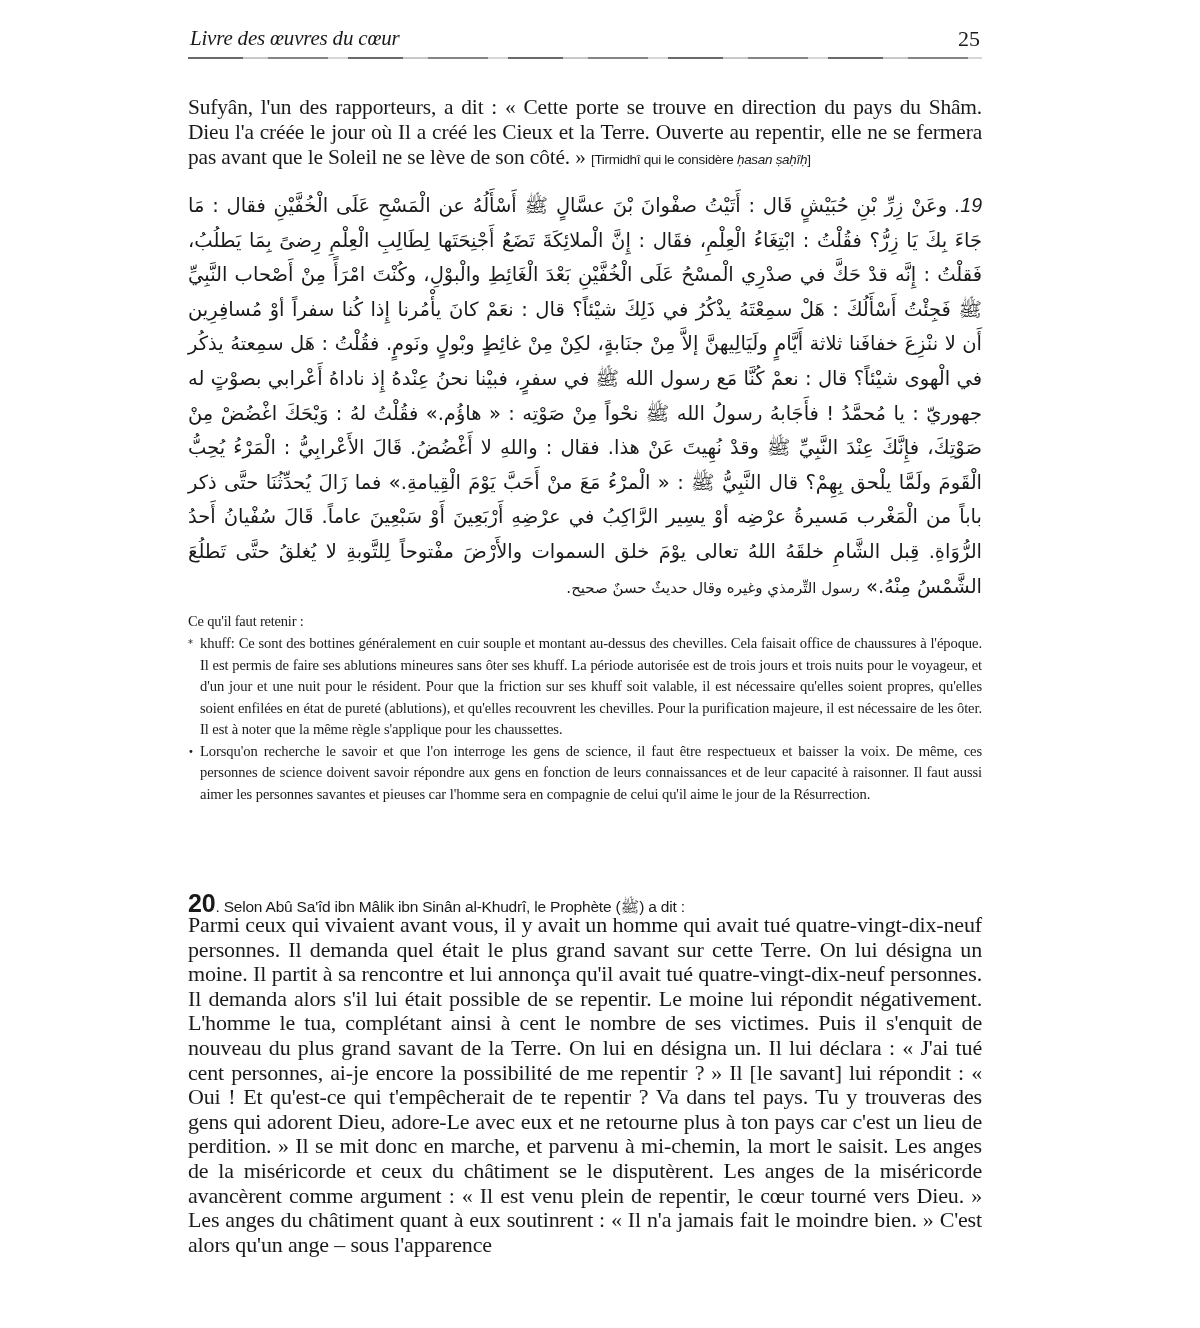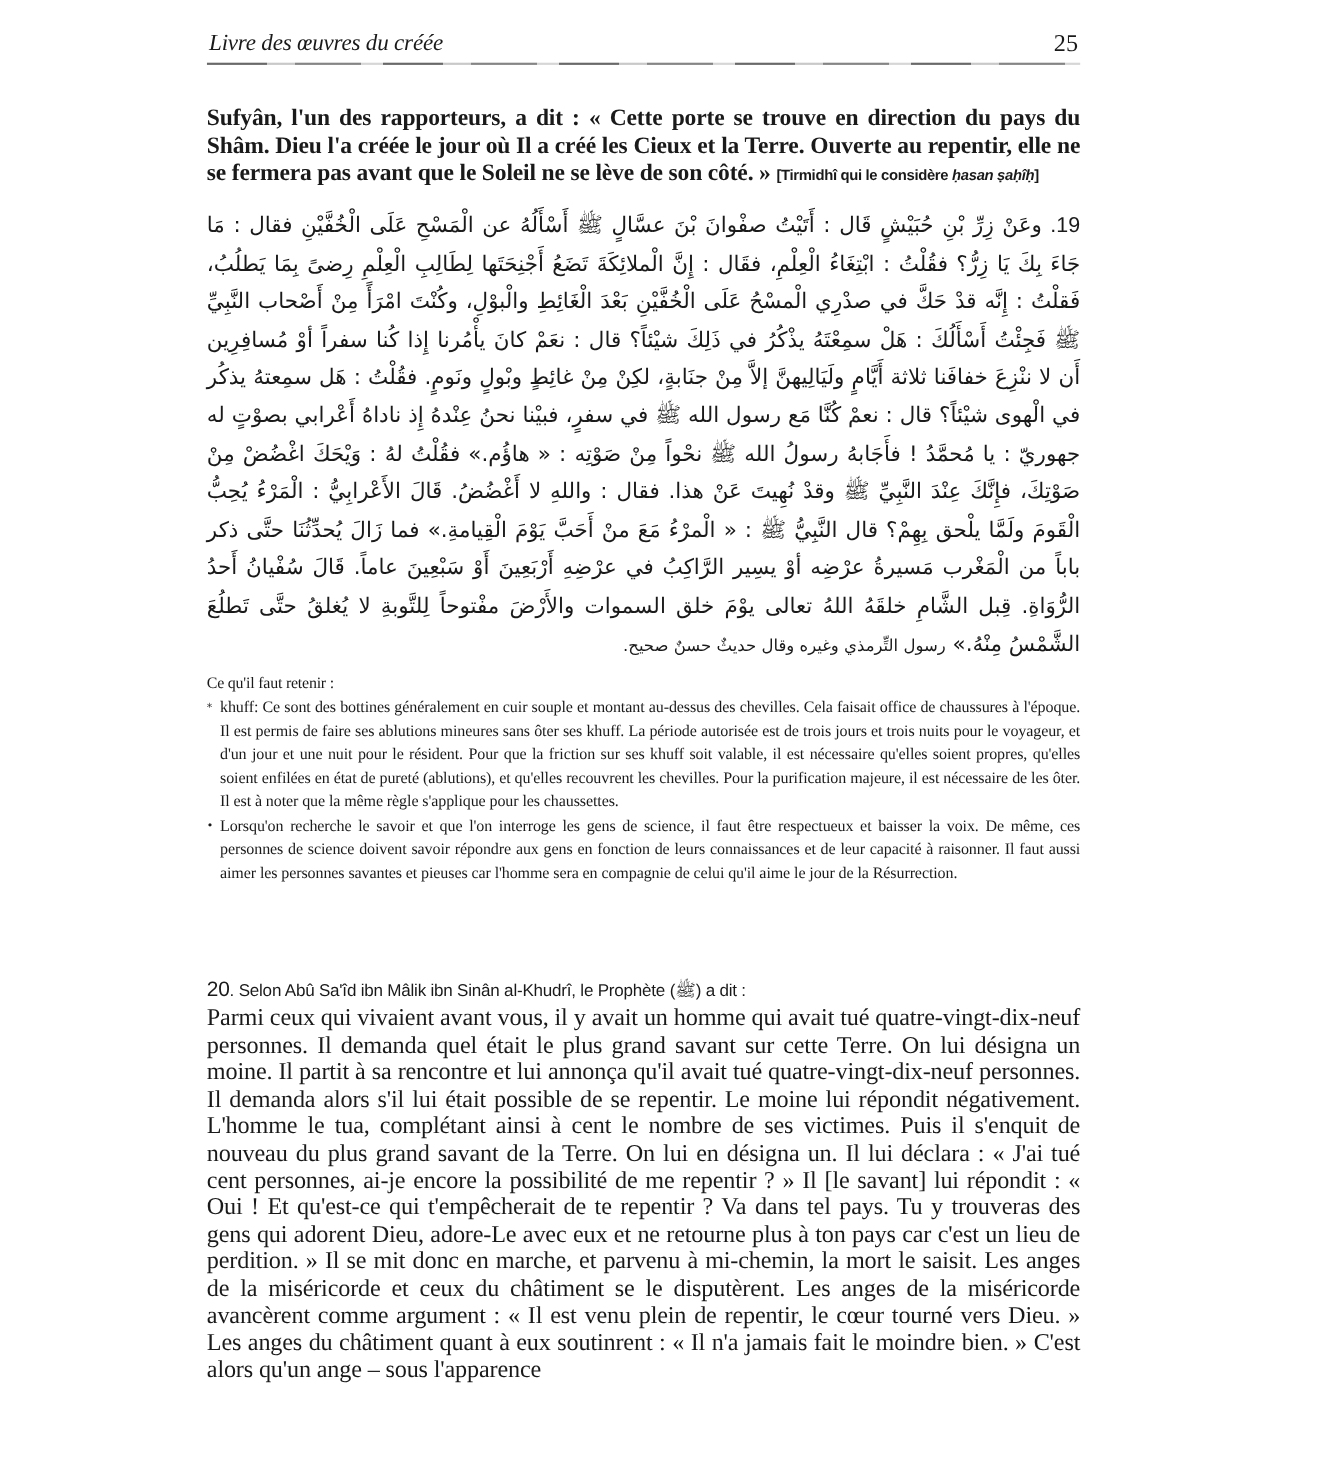--- a/index.html
+++ b/index.html
@@ -4,41 +4,41 @@
 <style>
   html, body { margin: 0; padding: 0; background: #ffffff; }
   body { width: 1200px; height: 1328px; position: relative; overflow: hidden; color: #1a1a1a; }
   .page { position: absolute; left: 188px; top: 0; width: 794px; }
   .running-head { position: absolute; left: 0; top: 26px; width: 794px; height: 28px; }
   .running-title { position: absolute; left: 2px; top: 0; font-family: "Liberation Serif", serif; font-style: italic; font-size: 21px; letter-spacing: -0.2px; }
   .page-number { position: absolute; right: 2px; top: 0; font-family: "Liberation Serif", serif; font-size: 22px; }
   .head-rule { position: absolute; left: 0; top: 57px; width: 794px; height: 2px;
     background: repeating-linear-gradient(90deg, #444 0 55px, #bbb 55px 80px, #666 80px 140px, #ccc 140px 160px); opacity: .8; }
   .para-fr { position: absolute; left: 0; width: 794px; font-family: "Liberation Serif", serif; font-size: 21.4px; line-height: 25px; text-align: justify; letter-spacing: -0.15px; }
-  .para-fr.intro { top: 95px; font-weight: bold; }
+  .para-fr.intro { top: 95px; }
   .source-ref { font-family: "Liberation Sans", sans-serif; font-size: 13.5px; letter-spacing: -0.3px; }
   .arabic-block { position: absolute; left: 0; top: 188px; width: 794px; direction: rtl; text-align: justify; font-family: "DejaVu Sans", sans-serif; font-size: 19.5px; line-height: 34.6px; text-align-last: right; }
-  .arabic-block .num { font-family: "Liberation Sans", sans-serif; }
+  .arabic-block .num { font-family: "Liberation Sans", sans-serif; font-style: italic; }
   .arabic-block .small { font-size: 15px; }
   .retain-title { position: absolute; left: 0; top: 613px; font-family: Liberation Serif, serif; font-size: 14.5px; letter-spacing: -0.2px; }
   .notes { position: absolute; left: 0; top: 633px; width: 794px; margin: 0; padding: 0; list-style: none; font-family: "Liberation Serif", serif; font-size: 14.6px; line-height: 21.5px; letter-spacing: -0.1px; }
   .notes li { position: relative; padding-left: 12px; text-align: justify; }
   .notes li .bullet { position: absolute; left: 0; top: 0; font-family: "DejaVu Sans", sans-serif; font-size: 10px; }
   .notes li .ital { }
   .hadith-head { position: absolute; left: 0; top: 889px; font-family: "Liberation Sans", sans-serif; font-size: 15.5px; letter-spacing: -0.2px; }
-  .hadith-head .hnum { font-weight: normal; font-size: 19px; }
+  .hadith-head .hnum { font-weight: bold; font-size: 25px; }
   .para-fr.story { top: 913px; font-size: 22px; line-height: 24.6px; }
 </style>
 </head>
 <body>
 
 <div class="page">
 
   <div class="running-head">
-    <span class="running-title">Livre des œuvres du créée</span>
+    <span class="running-title">Livre des œuvres du cœur</span>
     <span class="page-number">25</span>
   </div>
   <div class="head-rule"></div>
 
   <p class="para-fr intro" style="margin:0">
     <span>Sufyân, l'un des rapporteurs, a dit : « Cette porte se trouve en direction du pays du Shâm. Dieu l'a créée le jour où Il a créé les Cieux et la Terre. Ouverte au repentir, elle ne se fermera pas avant que le Soleil ne se lève de son côté. »</span>
     <span class="source-ref">
       <span>[Tirmidhî qui le considère </span><i>ḥasan ṣaḥîḥ</i><span>]</span>
     </span>
   </p>

